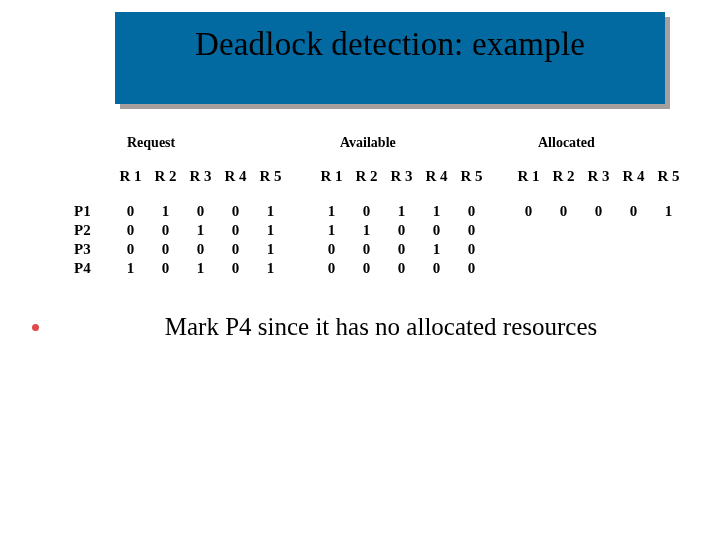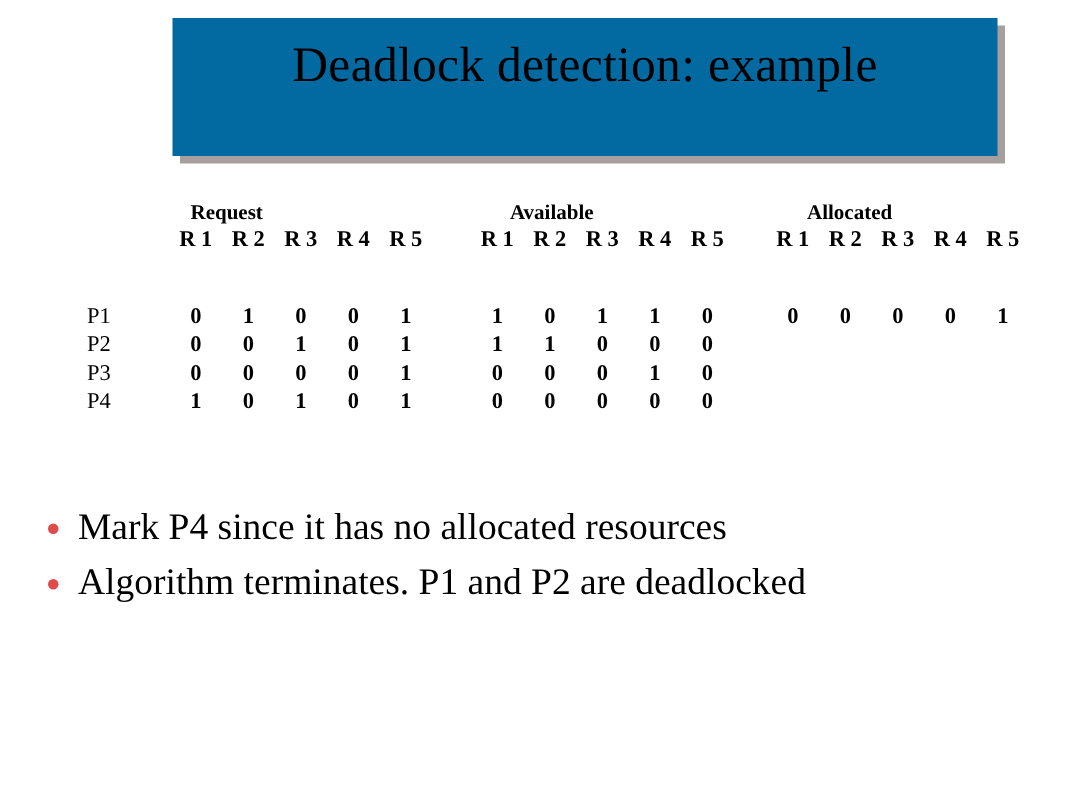--- a/index.html
+++ b/index.html
@@ -55,42 +55,42 @@
     line-height: 18px;
     white-space: nowrap;
   }
   #group-title-request  { left: 127px; top: 8px; }
   #group-title-allocated{ left: 340px; top: 8px; }
   #group-title-available{ left: 538px; top: 8px; }
 
   
   .res-header {
     position: absolute;
-    top: 24px;
+    top: 40px;
     display: flex;
     font-weight: bold;
     font-size: 15px;
     line-height: 20px;
     align-items: flex-end;
   }
   .res-header .cell {
     width: 33px;
     text-align: center;
     margin-right: 2px;
   }
   #res-header-request   { left: 114px; }
   #res-header-allocated { left: 315px; }
   #res-header-available { left: 512px; }
 
   
   #process-labels {
     position: absolute;
-    left: 58px;
+    left: 74px;
     top: 76px;
-    font-weight: normal;
+    font-weight: bold;
     font-size: 15px;
     line-height: 19px;
   }
   #process-labels .plabel { display: block; height: 19px; }
 
   
   .matrix {
     position: absolute;
     top: 76px;
     font-weight: bold;
@@ -104,22 +104,23 @@
     margin-right: 2px;
   }
   #matrix-request   { left: 114px; }
   #matrix-allocated { left: 315px; }
   #matrix-available { left: 512px; }
 
   
   #bullet-list {
     position: absolute;
     left: 26px;
-    top: 336px;
+    top: 311px;
     width: 684px;
+    text-align: center;
   }
   .bullet-item {
     position: relative;
     padding-left: 26px;
     font-size: 25px;
     line-height: 32px;
     margin-bottom: 5px;
   }
   .bullet-dot {
     position: absolute;
@@ -253,18 +254,14 @@
 
 <div id="bullet-list">
 
   <div class="bullet-item">
     <span class="bullet-dot"></span>
     <span class="bullet-text">Mark P4 since it has no allocated resources</span>
   </div>
 
 
 
-  <div class="bullet-item">
-    <span class="bullet-dot"></span>
-    <span class="bullet-text">Algorithm terminates. P1 and P2 are deadlocked</span>
-  </div>
 
 </div>
 
 </body></html>

